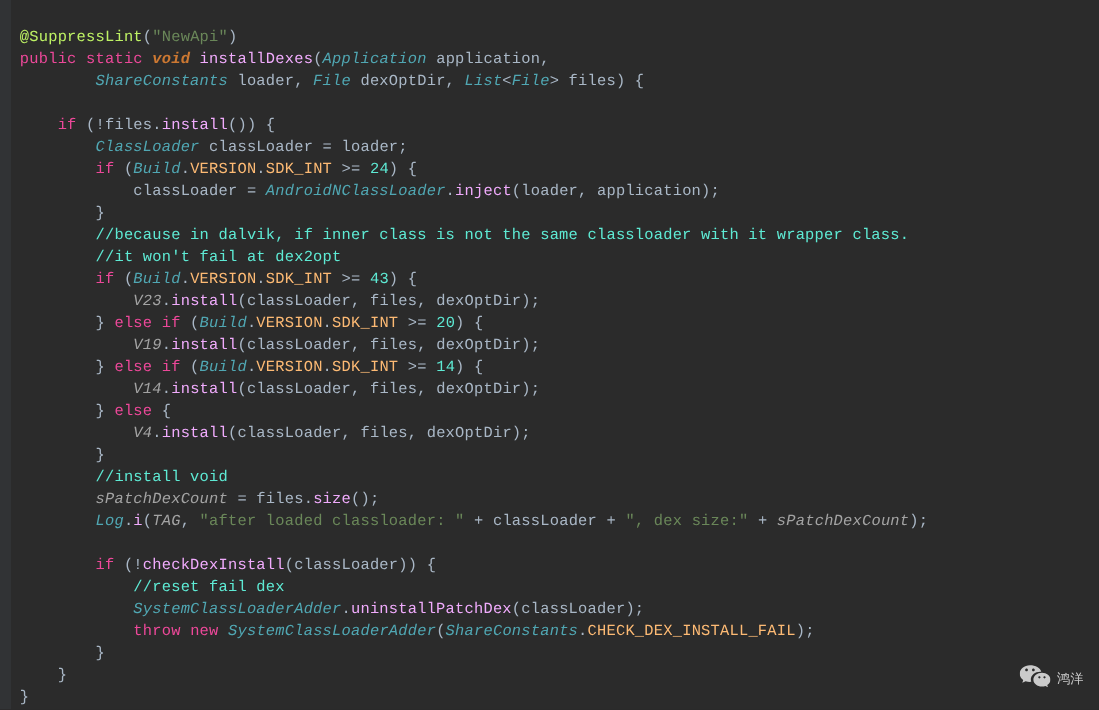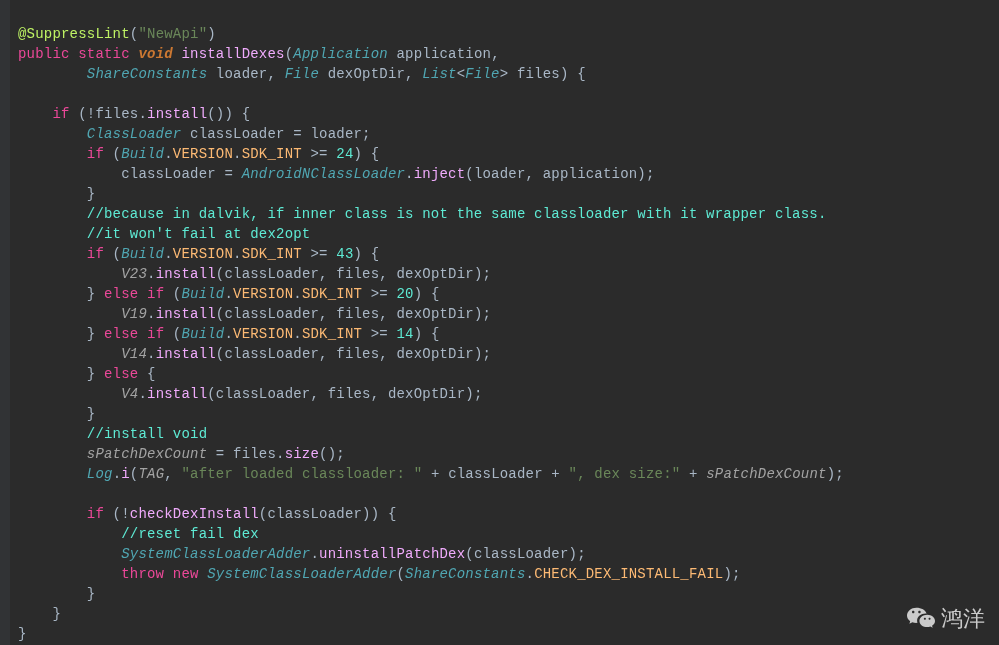--- a/index.html
+++ b/index.html
@@ -40,21 +40,21 @@
 
   .watermark {
     position: absolute;
     right: 14px;
     bottom: 14px;
     display: flex;
     align-items: center;
     gap: 6px;
     color: #dcdcdc;
     font-family: "PingFang SC", "Microsoft YaHei", sans-serif;
-    font-size: 22px;
+    font-size: 12px;
     opacity: 0.9;
   }
   .watermark svg { width: 28px; height: 22px; fill: #dcdcdc; }
 </style>
 </head>
 <body>
 
 <div class="gutter"></div>
 
 <div class="editor">

